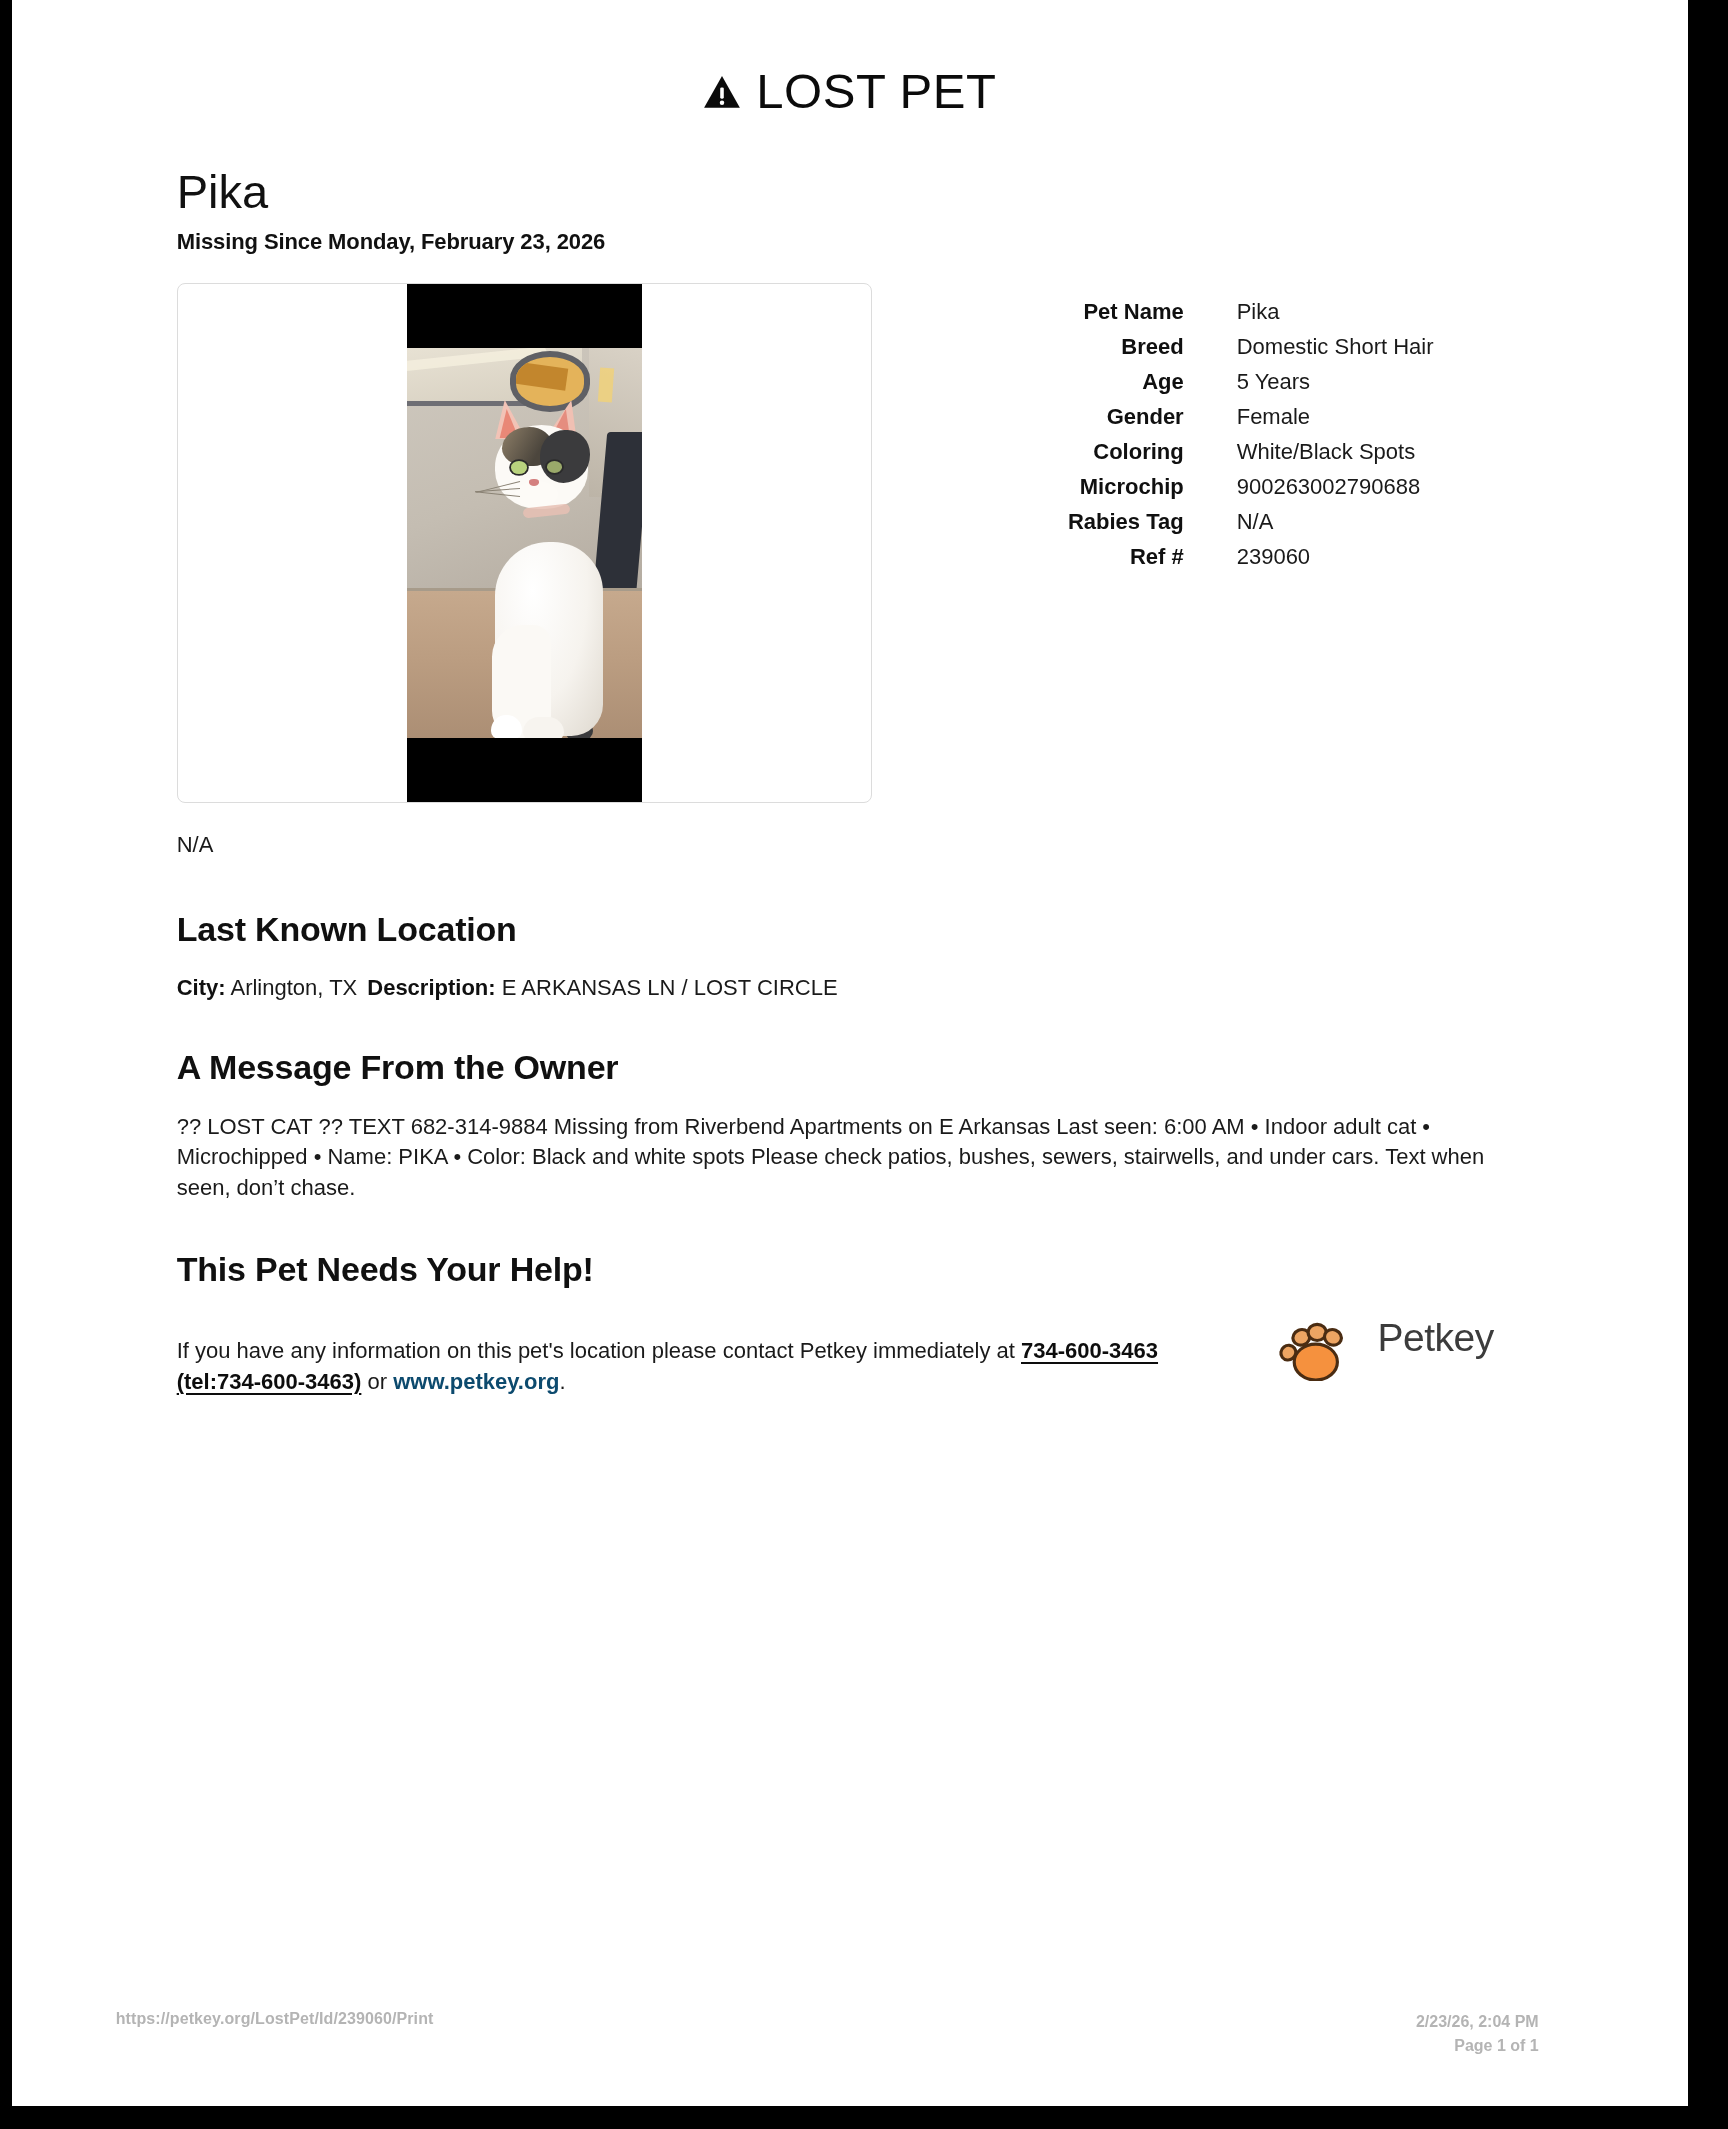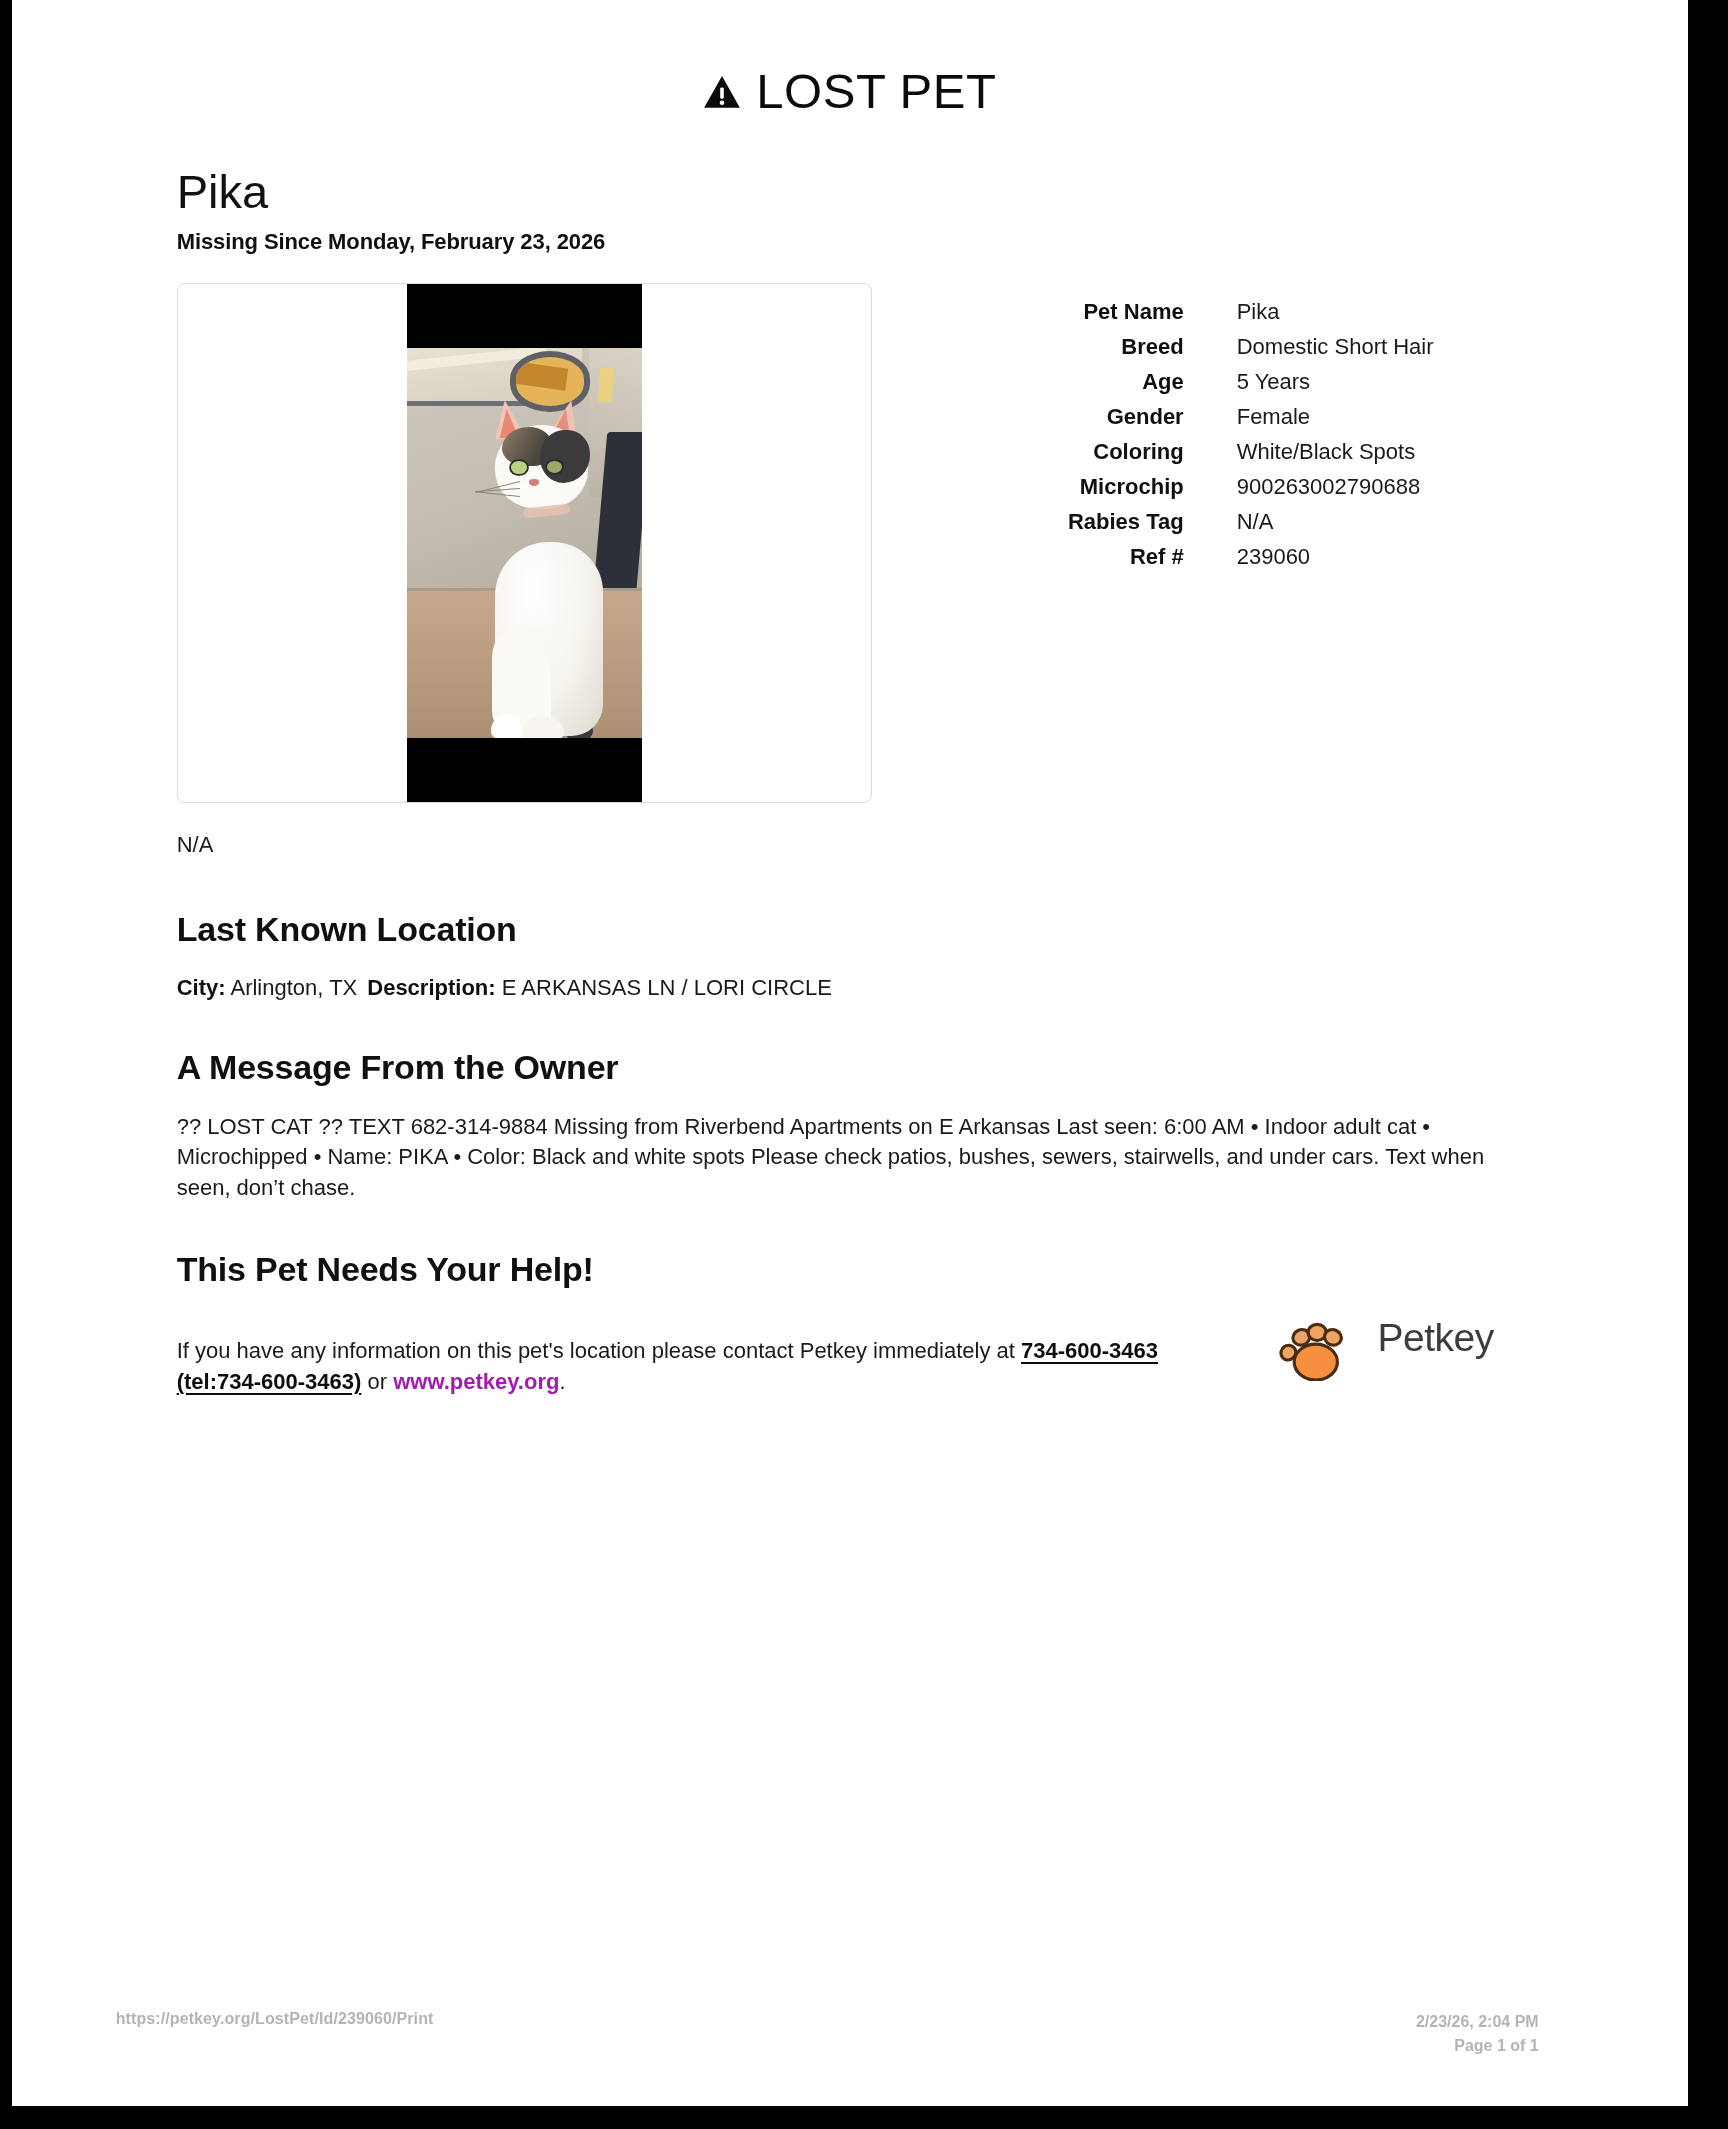--- a/index.html
+++ b/index.html
@@ -316,21 +316,21 @@
     align-items: flex-start;
     justify-content: space-between;
     margin-top: 25px;
   }
   .contact-text {
     font-size: 22px;
     color: #1a1a1a;
     line-height: 1.40;
     max-width: 1044px;
   }
-  .contact-text b { font-weight: 700; color: #a21caf; }
+  .contact-text b { font-weight: 700; color: #0c4a6e; }
   .tel-link {
     font-weight: 700;
     color: #0d0d0d;
     text-decoration: underline;
     text-underline-offset: 3.6px;
     text-decoration-thickness: 2.3px;
   }
   .logo {
     display: flex;
     gap: 25px;
@@ -475,21 +475,21 @@
             <div class="fact-label">Ref #</div>
             <div class="fact-value">239060</div>
           </div>
         </div>
 
       </div>
 
       <p class="body-text">N/A</p>
 
       <h2 class="section-title">Last Known Location</h2>
-      <p class="loc-line"><b>City:</b><span> </span><span>Arlington, TX</span><span class="loc-gap"></span><b>Description:</b><span> </span><span>E ARKANSAS LN / LORI CIRCLE</span></p>
+      <p class="loc-line"><b>City:</b><span> </span><span>Arlington, TX</span><span class="loc-gap"></span><b>Description:</b><span> </span><span>E ARKANSAS LN / LOST CIRCLE</span></p>
 
       <h2 class="section-title">A Message From the Owner</h2>
       <p class="message-text">?? LOST CAT ?? TEXT 682-314-9884 Missing from Riverbend Apartments on E Arkansas Last seen: 6:00 AM • Indoor adult cat • Microchipped • Name: PIKA • Color: Black and white spots Please check patios, bushes, sewers, stairwells, and under cars. Text when seen, don’t chase.</p>
 
       <h2 class="section-title">This Pet Needs Your Help!</h2>
 
       <div class="contact-row">
         <p class="contact-text"><span>If you have any information on this pet's location please contact Petkey immediately at </span><a class="tel-link" href="#">734-600-3463 (tel:734-600-3463)</a><span> or </span><b>www.petkey.org</b><span>.</span></p>
 
         <div class="logo">

